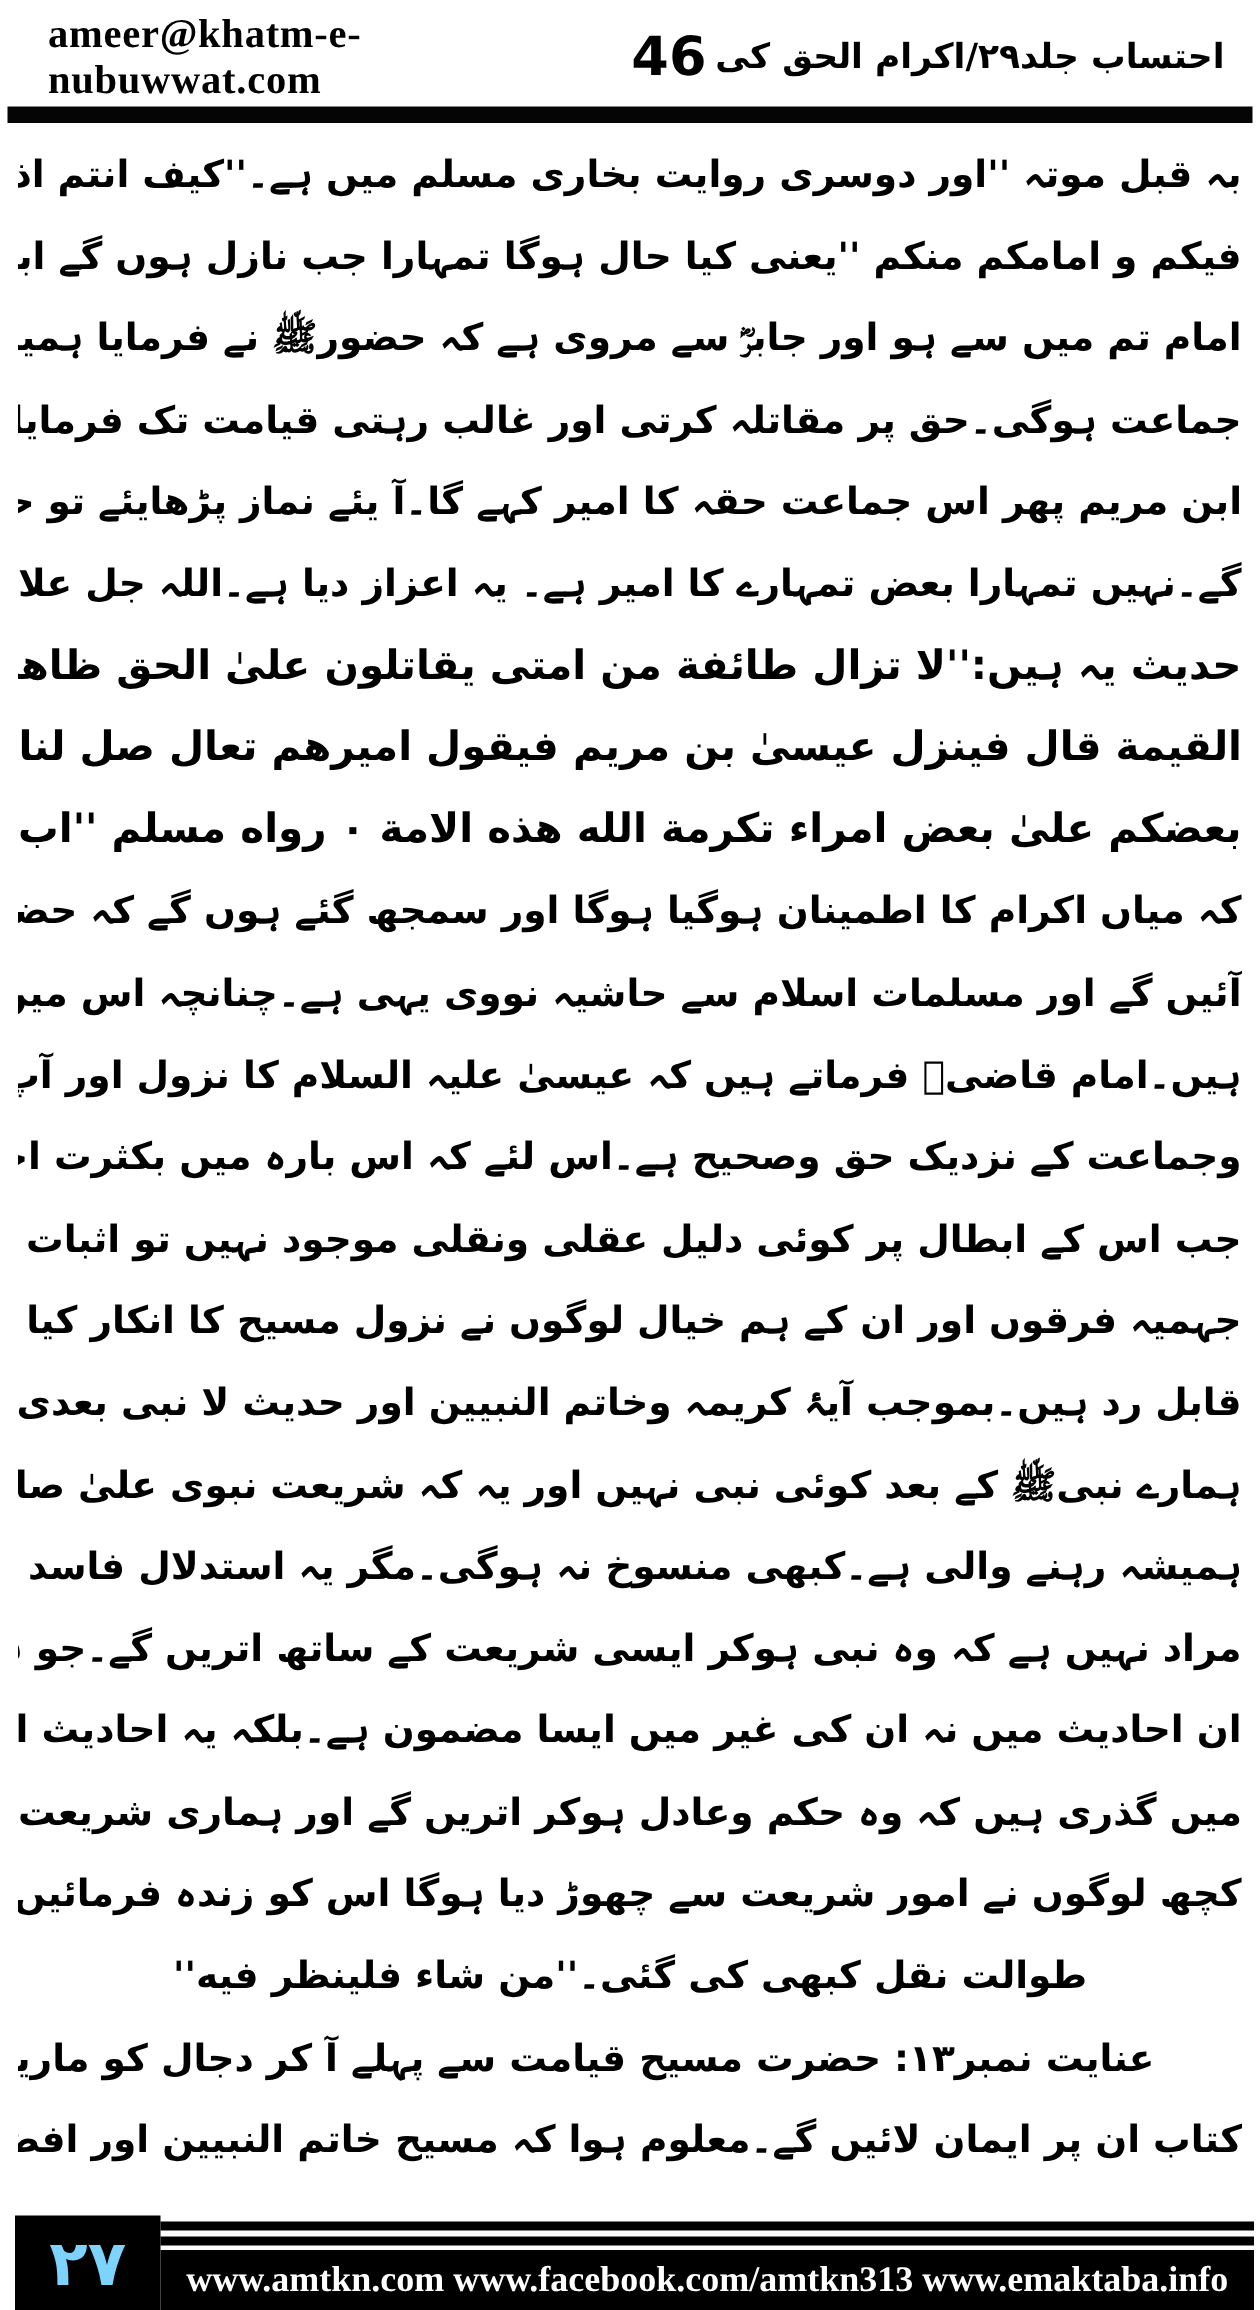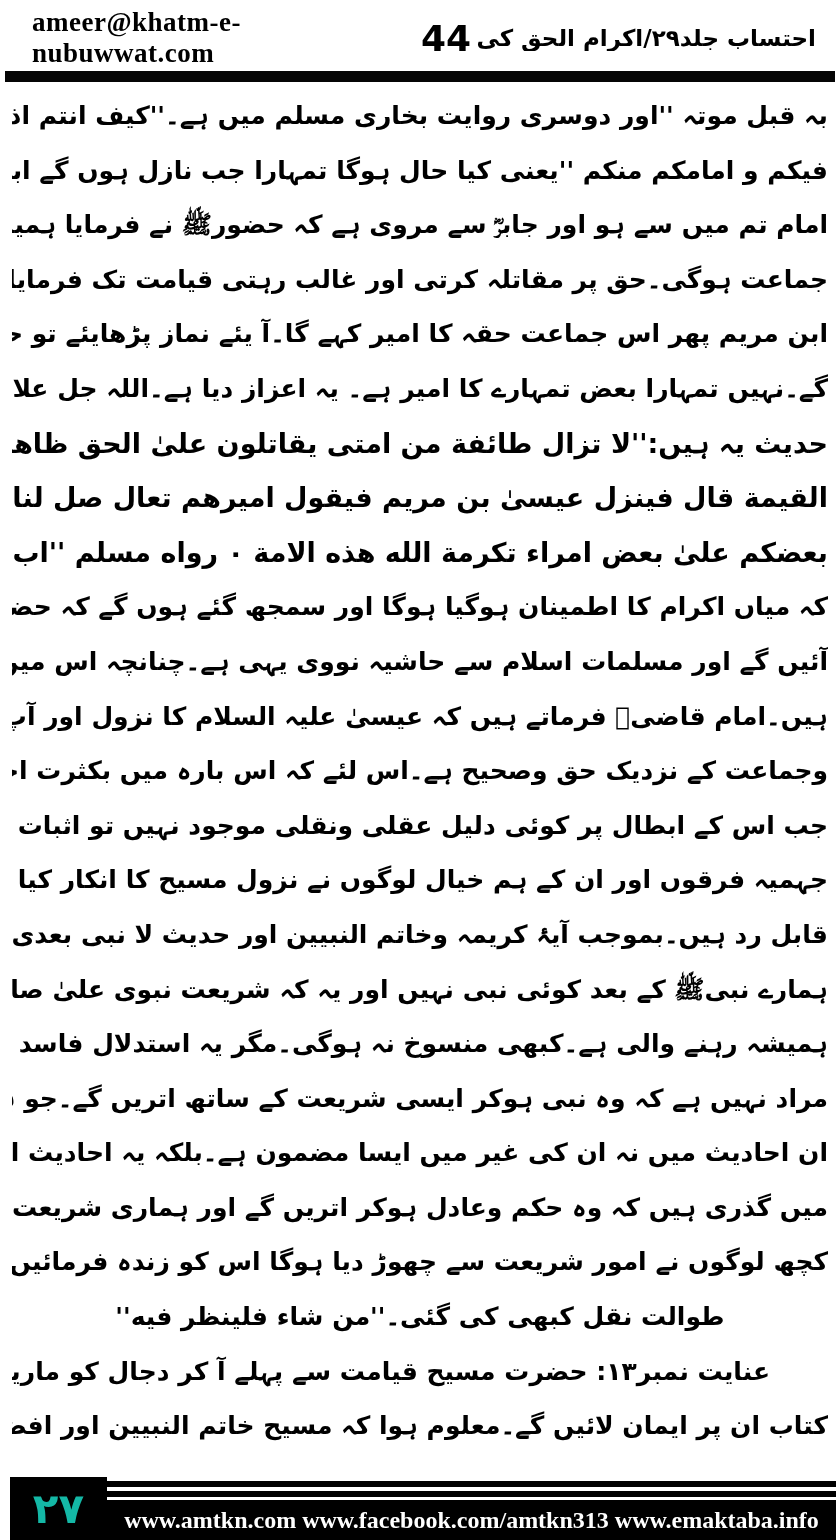--- a/index.html
+++ b/index.html
@@ -81,21 +81,21 @@
   .footer {
     position: absolute;
     left: 0; right: 0; bottom: 0;
     height: 63px;
     display: flex;
   }
   .footer-num {
     width: 97px;
     margin-left: 10px;
     background: #000;
-    color: #14b8a6;
+    color: #7dd3fc;
     display: flex;
     align-items: center;
     justify-content: center;
     font-weight: bold;
     font-size: 42px;
     direction: rtl;
   }
   .footer-right {
     flex: 1;
     margin-right: 4px;
@@ -124,21 +124,21 @@
     direction: ltr;
   }
 </style>
 </head>
 <body>
 
 <div class="page">
 
   <div class="header">
     <div class="header-email">ameer@khatm-e-nubuwwat.com</div>
-    <div class="header-pagenum">44</div>
+    <div class="header-pagenum">46</div>
     <div class="header-title">احتساب جلد۲۹/اکرام الحق کی چٹھی کا جواب</div>
   </div>
 
   <div class="rule"></div>
 
   <div class="content">
     <div class="line">بہ قبل موتہ ''اور دوسری روایت بخاری مسلم میں ہے۔''کیف انتم اذا انزل ابن مریم</div>
     <div class="line">فیکم و امامکم منکم ''یعنی کیا حال ہوگا تمہارا جب نازل ہوں گے ابن مریم تم میں اورتمہارا</div>
     <div class="line">امام تم میں سے ہو اور جابرؓ سے مروی ہے کہ حضورﷺ نے فرمایا ہمیشہ میری امت سے ایک</div>
     <div class="line">جماعت ہوگی۔حق پر مقاتلہ کرتی اور غالب رہتی قیامت تک فرمایا۔پھر نازل ہوں گے تم میں عیسیٰ</div>

